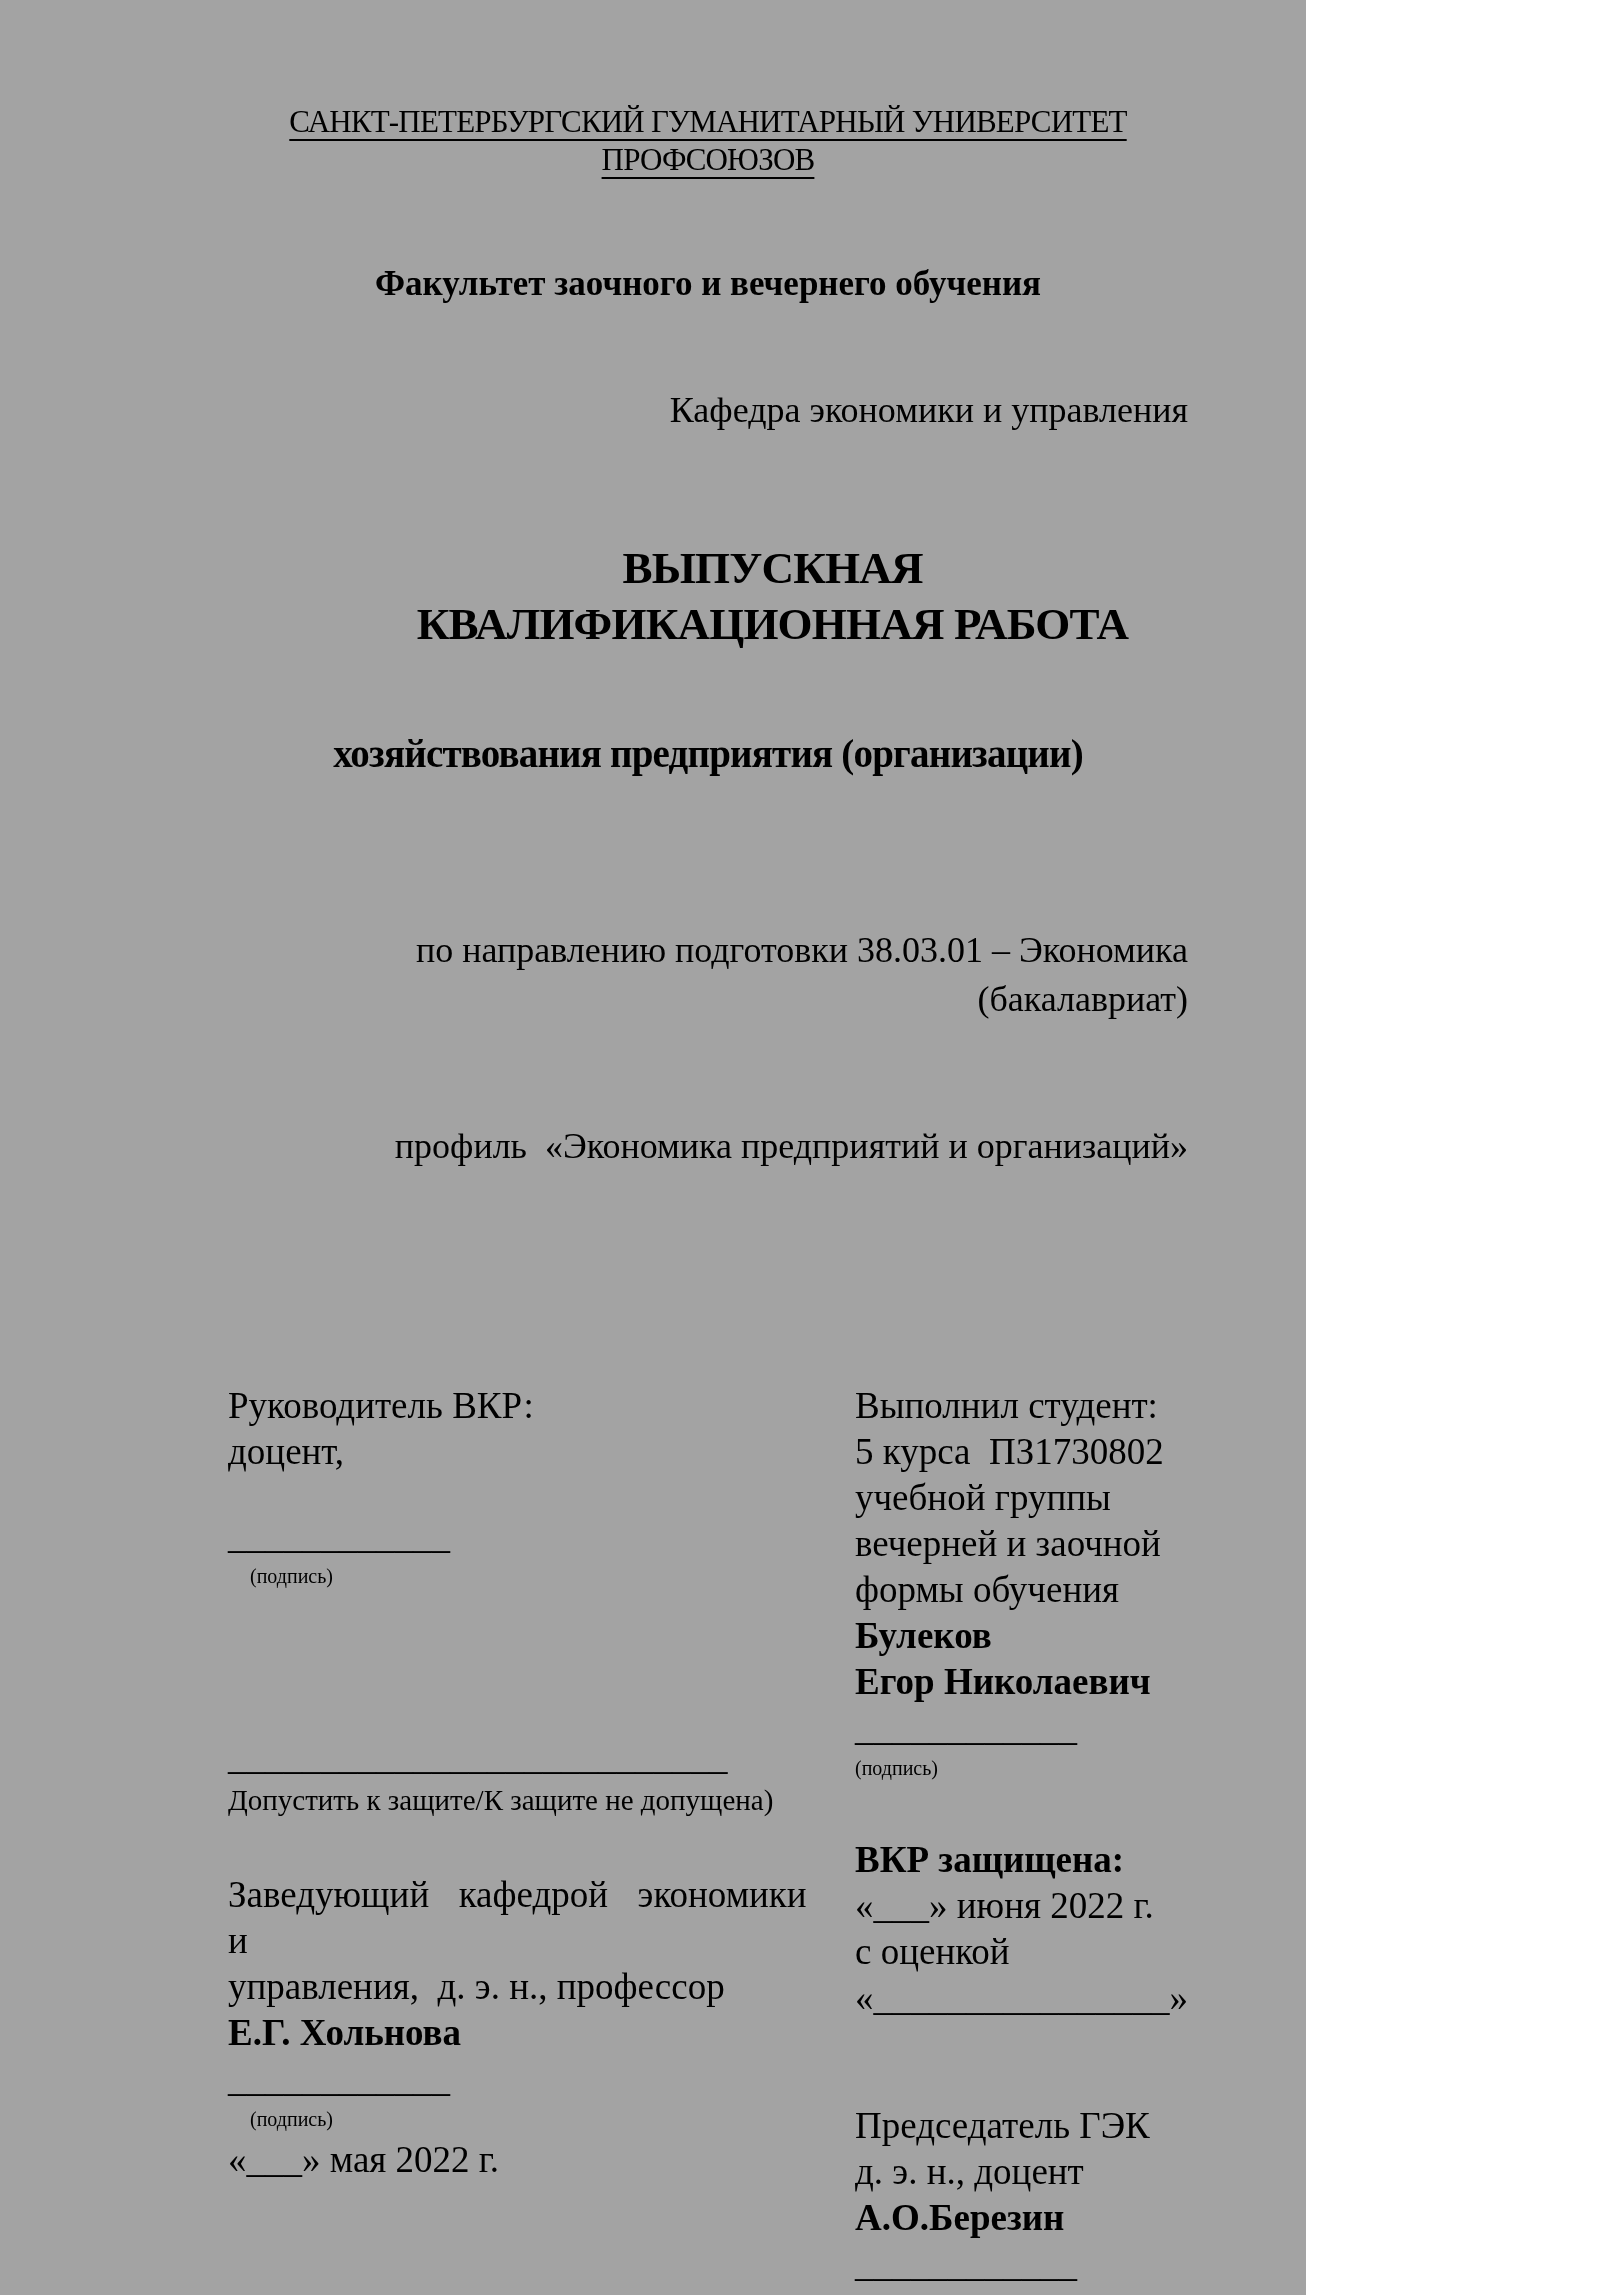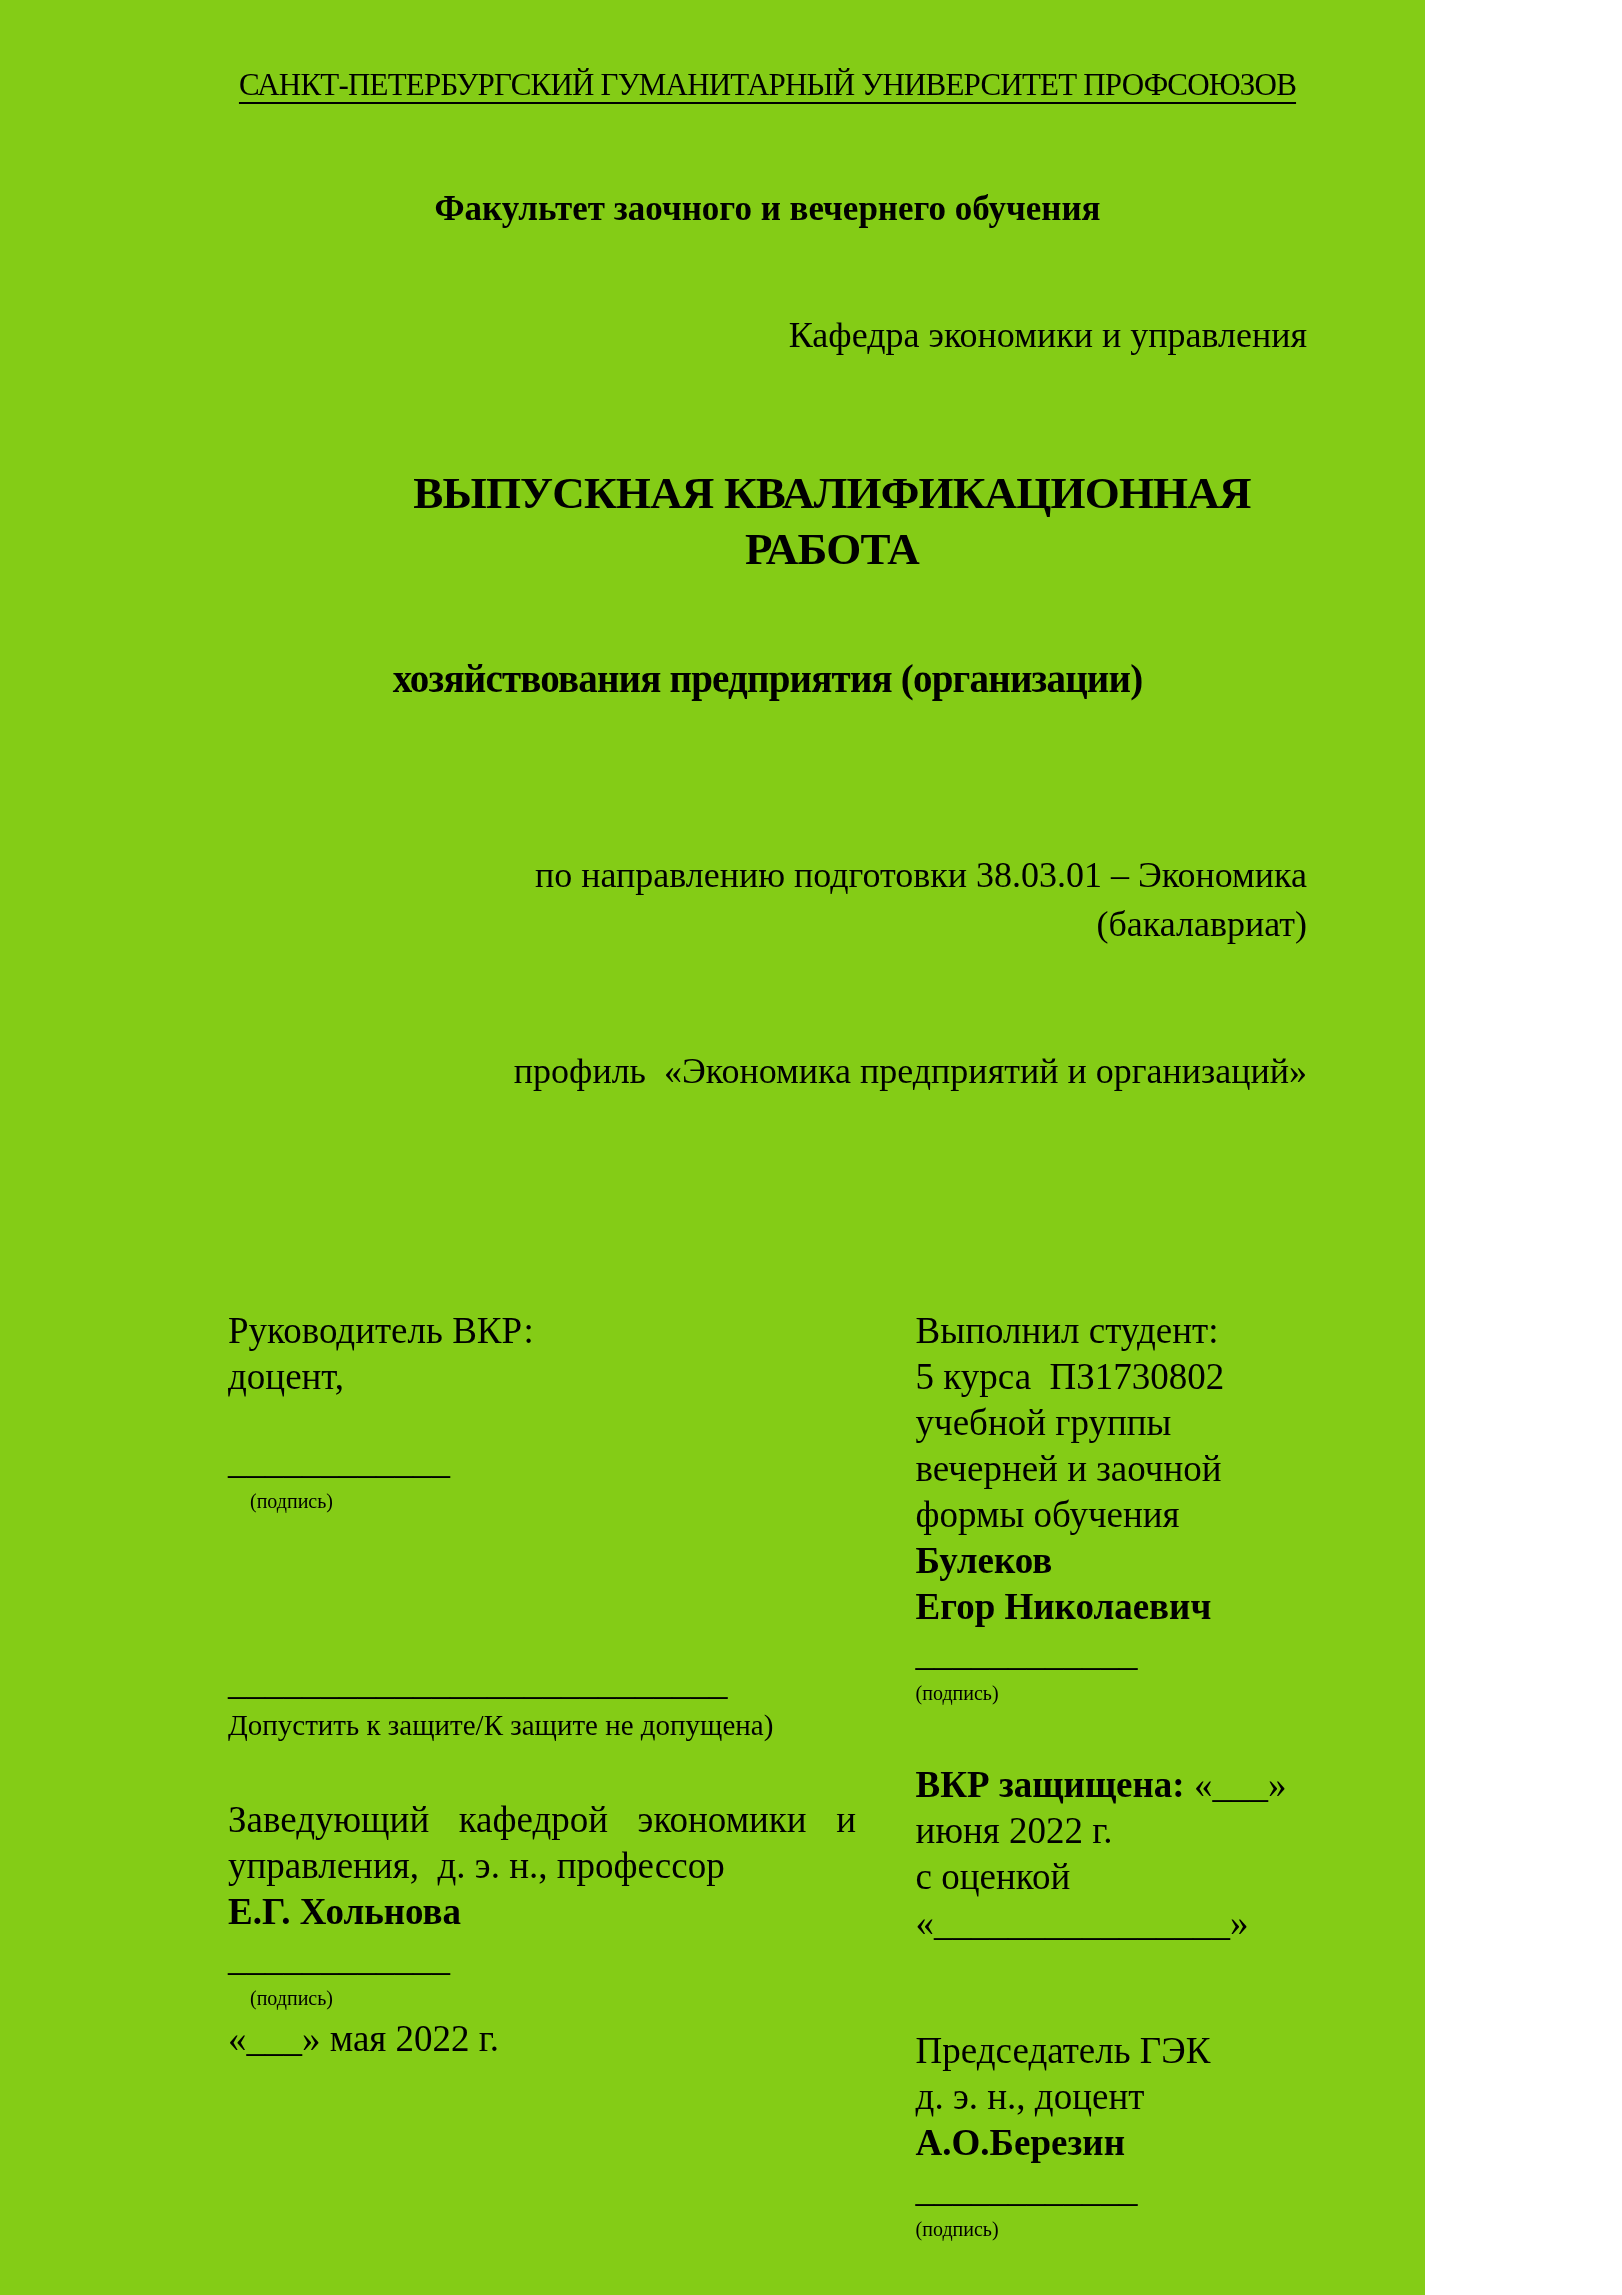--- a/index.html
+++ b/index.html
@@ -5,23 +5,23 @@
   * { margin: 0; padding: 0; box-sizing: border-box; }
   html, body { background: #ffffff; }
   body {
     width: 1623px; height: 2295px;
     font-family: "Liberation Serif", "DejaVu Serif", serif;
     color: #000000;
     overflow: hidden;
   }
   .page {
     position: relative;
-    width: 1425px; height: 2295px;
-    background: #84cc16;
-    padding-top: 66px;
+    width: 1306px; height: 2295px;
+    background: #a3a3a3;
+    padding-top: 103px;
   }
   .content { padding: 0 118px 0 228px; }
 
   .university {
     text-align: center;
     font-size: 31px;
     letter-spacing: -0.8px;
     line-height: 38px;
   }
   .university .u-line {

